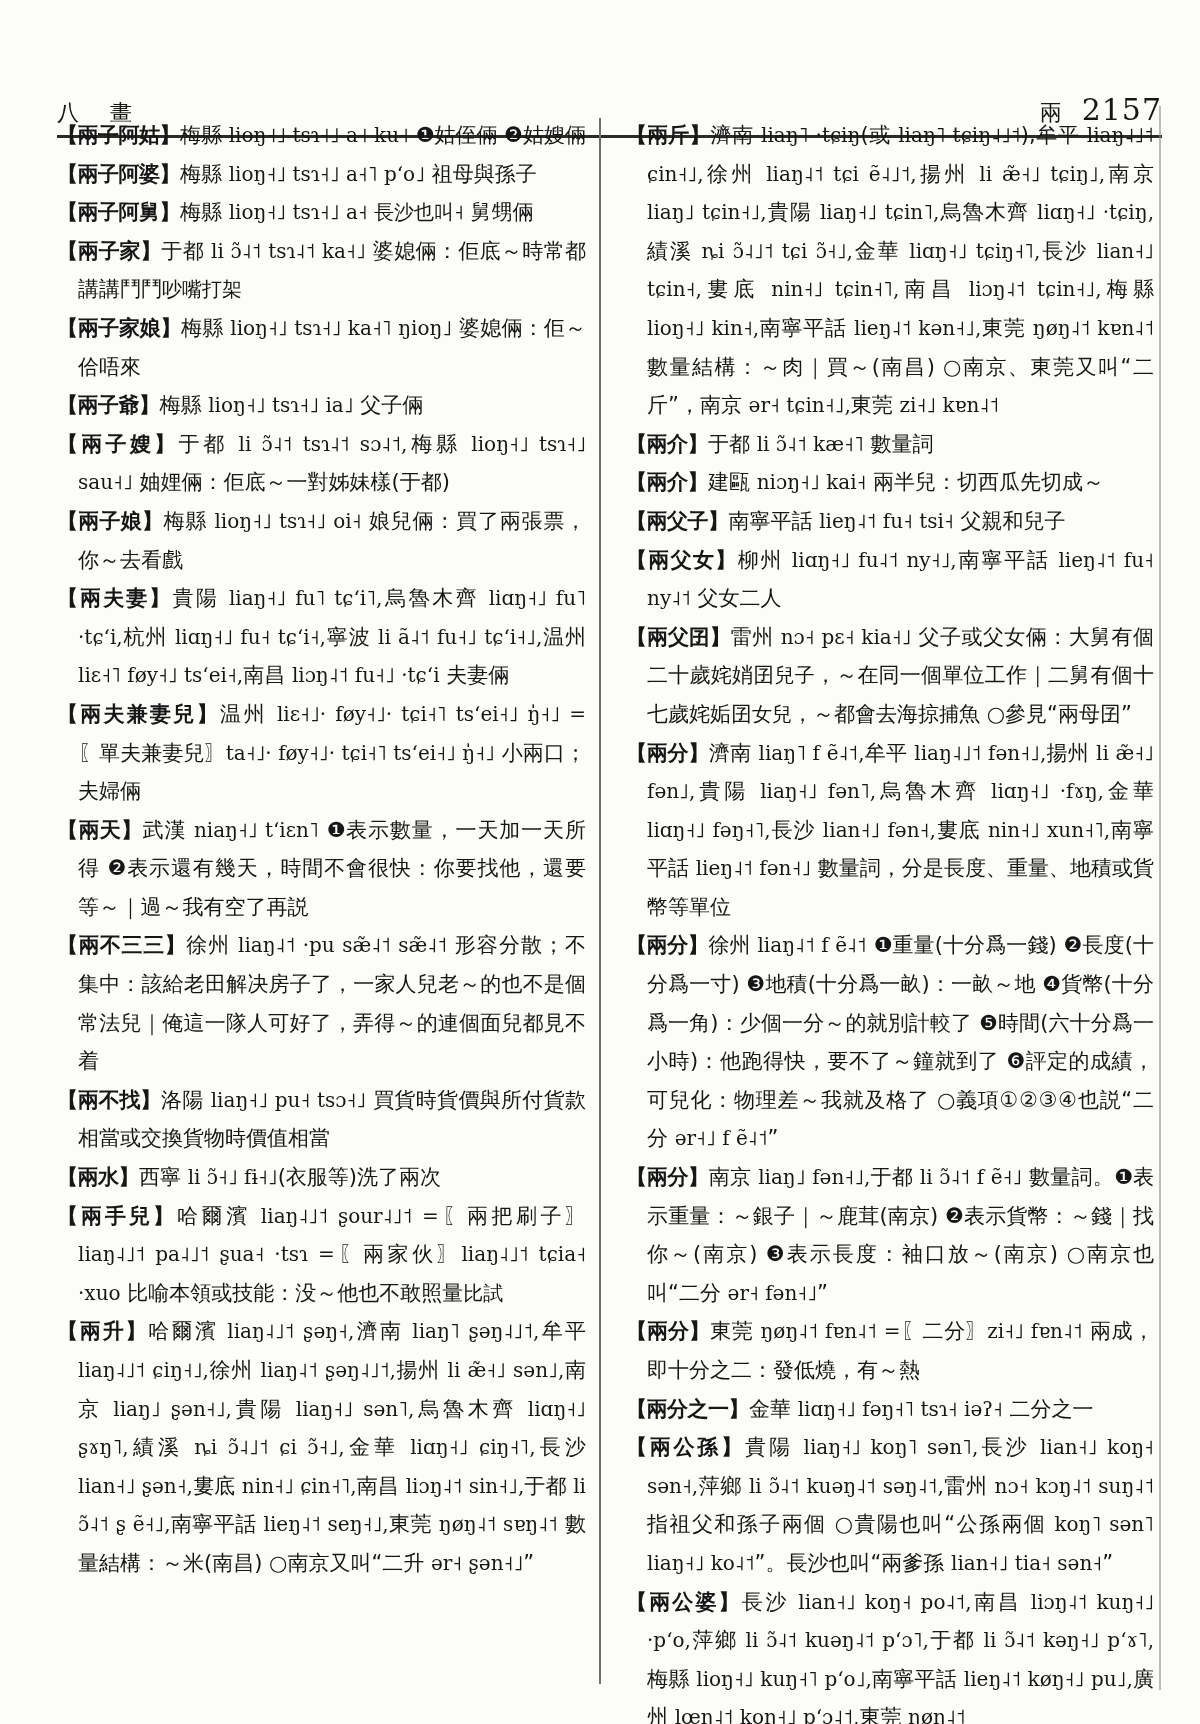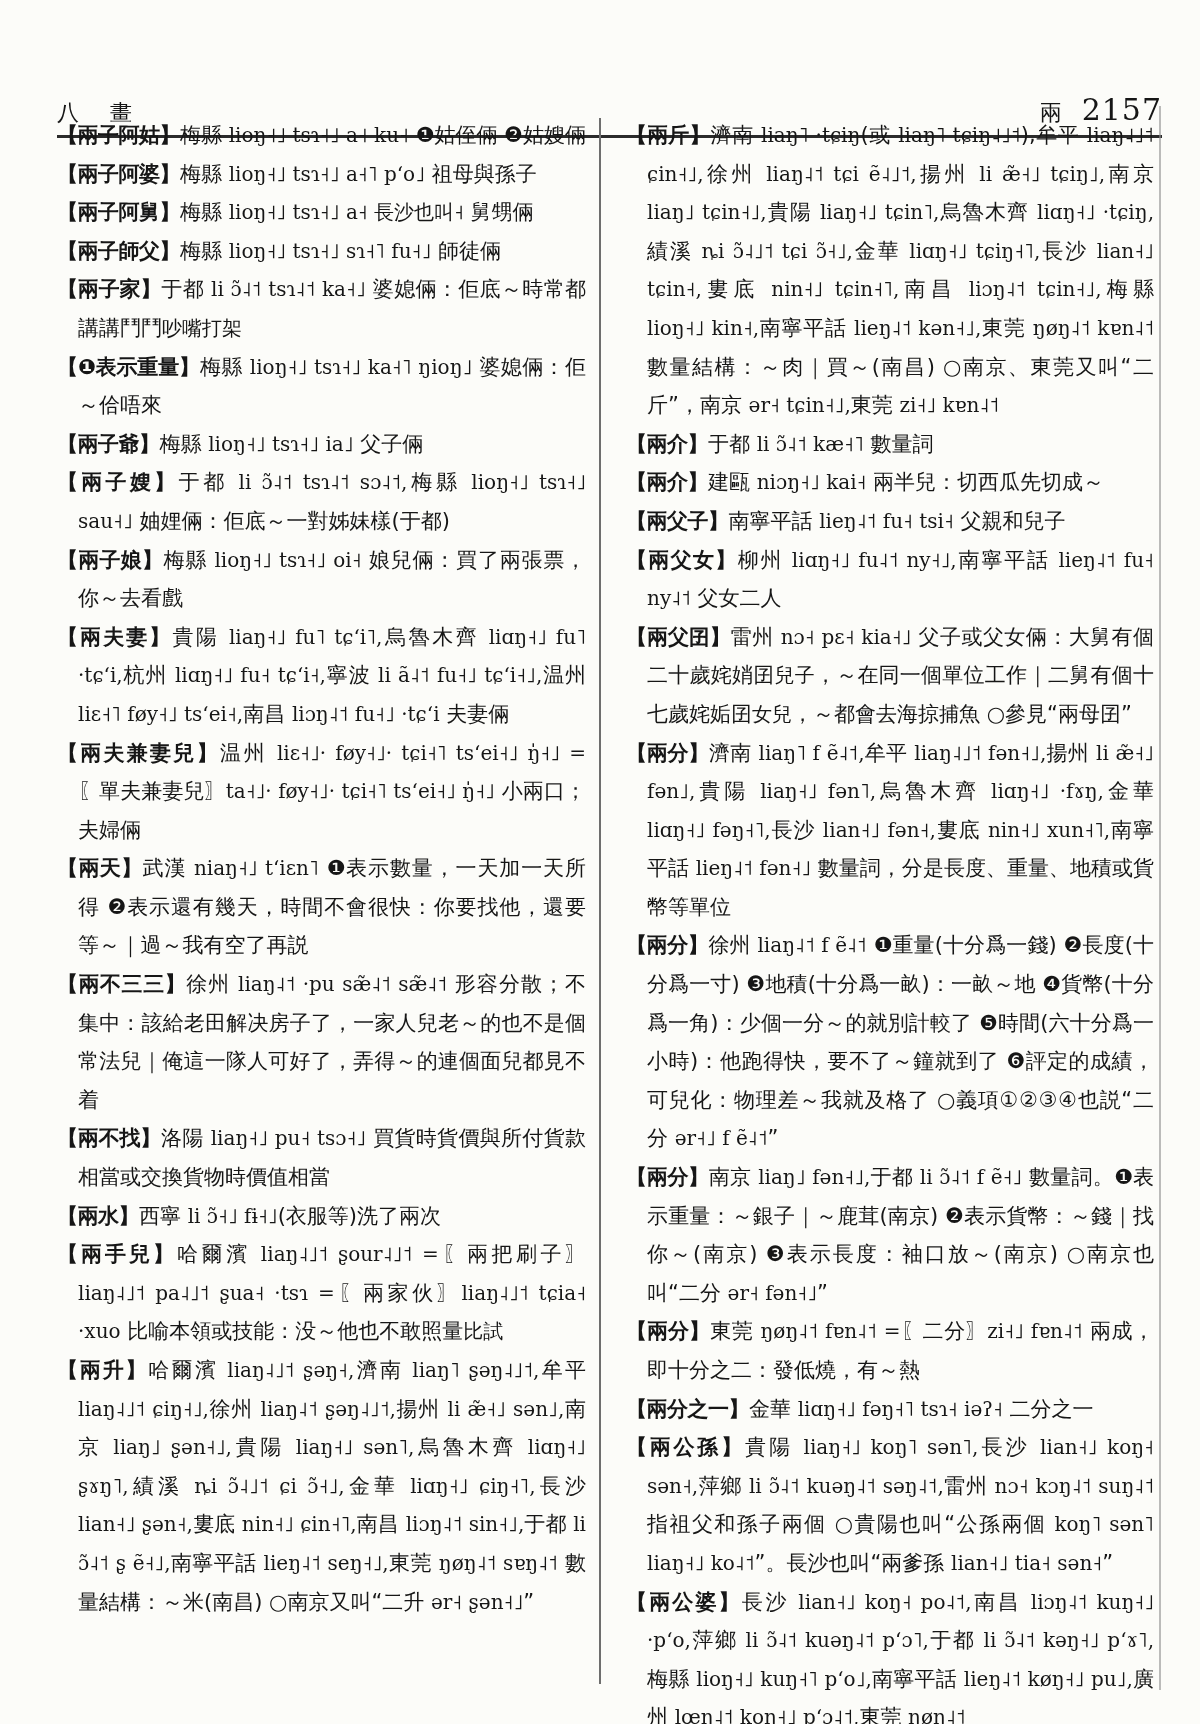--- a/index.html
+++ b/index.html
@@ -44,23 +44,22 @@
     <span class="pageinfo">
       <span class="pagechar">兩</span>
       <span class="pagenum">2157</span>
     </span>
   </div>
   <div class="columns">
     <div class="col col-left">
         <p class="entry"><span class="head">【兩子阿姑】</span><span class="seg-z">梅縣 </span><span class="seg-i">lioŋ˧˩ tsɿ˧˩ a˧ ku˧</span><span class="seg-z"> ❶姑侄倆 ❷姑嫂倆</span></p>
         <p class="entry"><span class="head">【兩子阿婆】</span><span class="seg-z">梅縣 </span><span class="seg-i">lioŋ˧˩ tsɿ˧˩ a˧˥ pʻo˩</span><span class="seg-z"> 祖母與孫子</span></p>
         <p class="entry"><span class="head">【兩子阿舅】</span><span class="seg-z">梅縣 </span><span class="seg-i">lioŋ˧˩ tsɿ˧˩ a˧ 長沙也叫˧</span><span class="seg-z"> 舅甥倆</span></p>
-        <p class="entry"><span class="head">【兩子師父】</span><span class="seg-z">梅縣 </span><span class="seg-i">lioŋ˧˩ tsɿ˧˩ sɿ˧˥ fu˧˩</span><span class="seg-z"> 師徒倆</span></p>
         <p class="entry"><span class="head">【兩子家】</span><span class="seg-z">于都 </span><span class="seg-i">li ɔ̃˨˦ tsɿ˨˦ ka˧˩</span><span class="seg-z"> 婆媳倆：佢底～時常都講講鬥鬥</span><span class="seg-s">吵嘴打架</span></p>
-        <p class="entry"><span class="head">【❶表示重量】</span><span class="seg-z">梅縣 </span><span class="seg-i">lioŋ˧˩ tsɿ˧˩ ka˧˥ ŋioŋ˩</span><span class="seg-z"> 婆媳倆：佢～佮唔來</span></p>
+        <p class="entry"><span class="head">【兩子家娘】</span><span class="seg-z">梅縣 </span><span class="seg-i">lioŋ˧˩ tsɿ˧˩ ka˧˥ ŋioŋ˩</span><span class="seg-z"> 婆媳倆：佢～佮唔來</span></p>
         <p class="entry"><span class="head">【兩子爺】</span><span class="seg-z">梅縣 </span><span class="seg-i">lioŋ˧˩ tsɿ˧˩ ia˩</span><span class="seg-z"> 父子倆</span></p>
         <p class="entry"><span class="head">【兩子嫂】</span><span class="seg-z">于都 </span><span class="seg-i">li ɔ̃˨˦ tsɿ˨˦ sɔ˨˦,</span><span class="seg-z">梅縣 </span><span class="seg-i">lioŋ˧˩ tsɿ˧˩ sau˧˩</span><span class="seg-z"> 妯娌倆：佢底～一對姊妹樣(于都)</span></p>
         <p class="entry"><span class="head">【兩子娘】</span><span class="seg-z">梅縣 </span><span class="seg-i">lioŋ˧˩ tsɿ˧˩ oi˧</span><span class="seg-z"> 娘兒倆：買了兩張票，你～去看戲</span></p>
         <p class="entry"><span class="head">【兩夫妻】</span><span class="seg-z">貴陽 </span><span class="seg-i">liaŋ˧˩ fu˥ tɕʻi˥,</span><span class="seg-z">烏魯木齊 </span><span class="seg-i">liɑŋ˧˩ fu˥ ·tɕʻi,</span><span class="seg-z">杭州 </span><span class="seg-i">liɑŋ˧˩ fu˧ tɕʻi˧,</span><span class="seg-z">寧波 </span><span class="seg-i">li ã˨˦ fu˧˩ tɕʻi˧˩,</span><span class="seg-z">温州 </span><span class="seg-i">liɛ˧˥ føy˧˩ tsʻei˧,</span><span class="seg-z">南昌 </span><span class="seg-i">liɔŋ˨˦ fu˧˩ ·tɕʻi</span><span class="seg-z"> 夫妻倆</span></p>
         <p class="entry"><span class="head">【兩夫兼妻兒】</span><span class="seg-z">温州 </span><span class="seg-i">liɛ˧˩· føy˧˩· tɕi˧˥ tsʻei˧˩ ŋ̍˧˩ =</span><span class="seg-z">〖單夫兼妻兒〗</span><span class="seg-i">ta˧˩· føy˧˩· tɕi˧˥ tsʻei˧˩ ŋ̍˧˩</span><span class="seg-z"> 小兩口；夫婦倆</span></p>
         <p class="entry"><span class="head">【兩天】</span><span class="seg-z">武漢 </span><span class="seg-i">niaŋ˧˩ tʻiɛn˥</span><span class="seg-z"> ❶表示數量，一天加一天所得 ❷表示還有幾天，時間不會很快：你要找他，還要等～｜過～我有空了再説</span></p>
         <p class="entry"><span class="head">【兩不三三】</span><span class="seg-z">徐州 </span><span class="seg-i">liaŋ˨˦ ·pu sæ̃˨˦ sæ̃˨˦</span><span class="seg-z"> 形容分散；不集中：該給老田解决房子了，一家人兒老～的也不是個常法兒｜俺這一隊人可好了，弄得～的連個面兒都見不着</span></p>
         <p class="entry"><span class="head">【兩不找】</span><span class="seg-z">洛陽 </span><span class="seg-i">liaŋ˧˩ pu˧ tsɔ˧˩</span><span class="seg-z"> 買貨時貨價與所付貨款相當或交換貨物時價值相當</span></p>
         <p class="entry"><span class="head">【兩水】</span><span class="seg-z">西寧 </span><span class="seg-i">li ɔ̃˧˩ fɨ˧˩</span><span class="seg-z">(衣服等)洗了兩次</span></p>
         <p class="entry"><span class="head">【兩手兒】</span><span class="seg-z">哈爾濱 </span><span class="seg-i">liaŋ˨˩˦ ʂour˨˩˦ =</span><span class="seg-z">〖兩把刷子〗</span><span class="seg-i">liaŋ˨˩˦ pa˨˩˦ ʂua˧ ·tsɿ =</span><span class="seg-z">〖兩家伙〗</span><span class="seg-i">liaŋ˨˩˦ tɕia˧ ·xuo</span><span class="seg-z"> 比喻本領或技能：没～他也不敢照量</span><span class="seg-s">比試</span></p>

